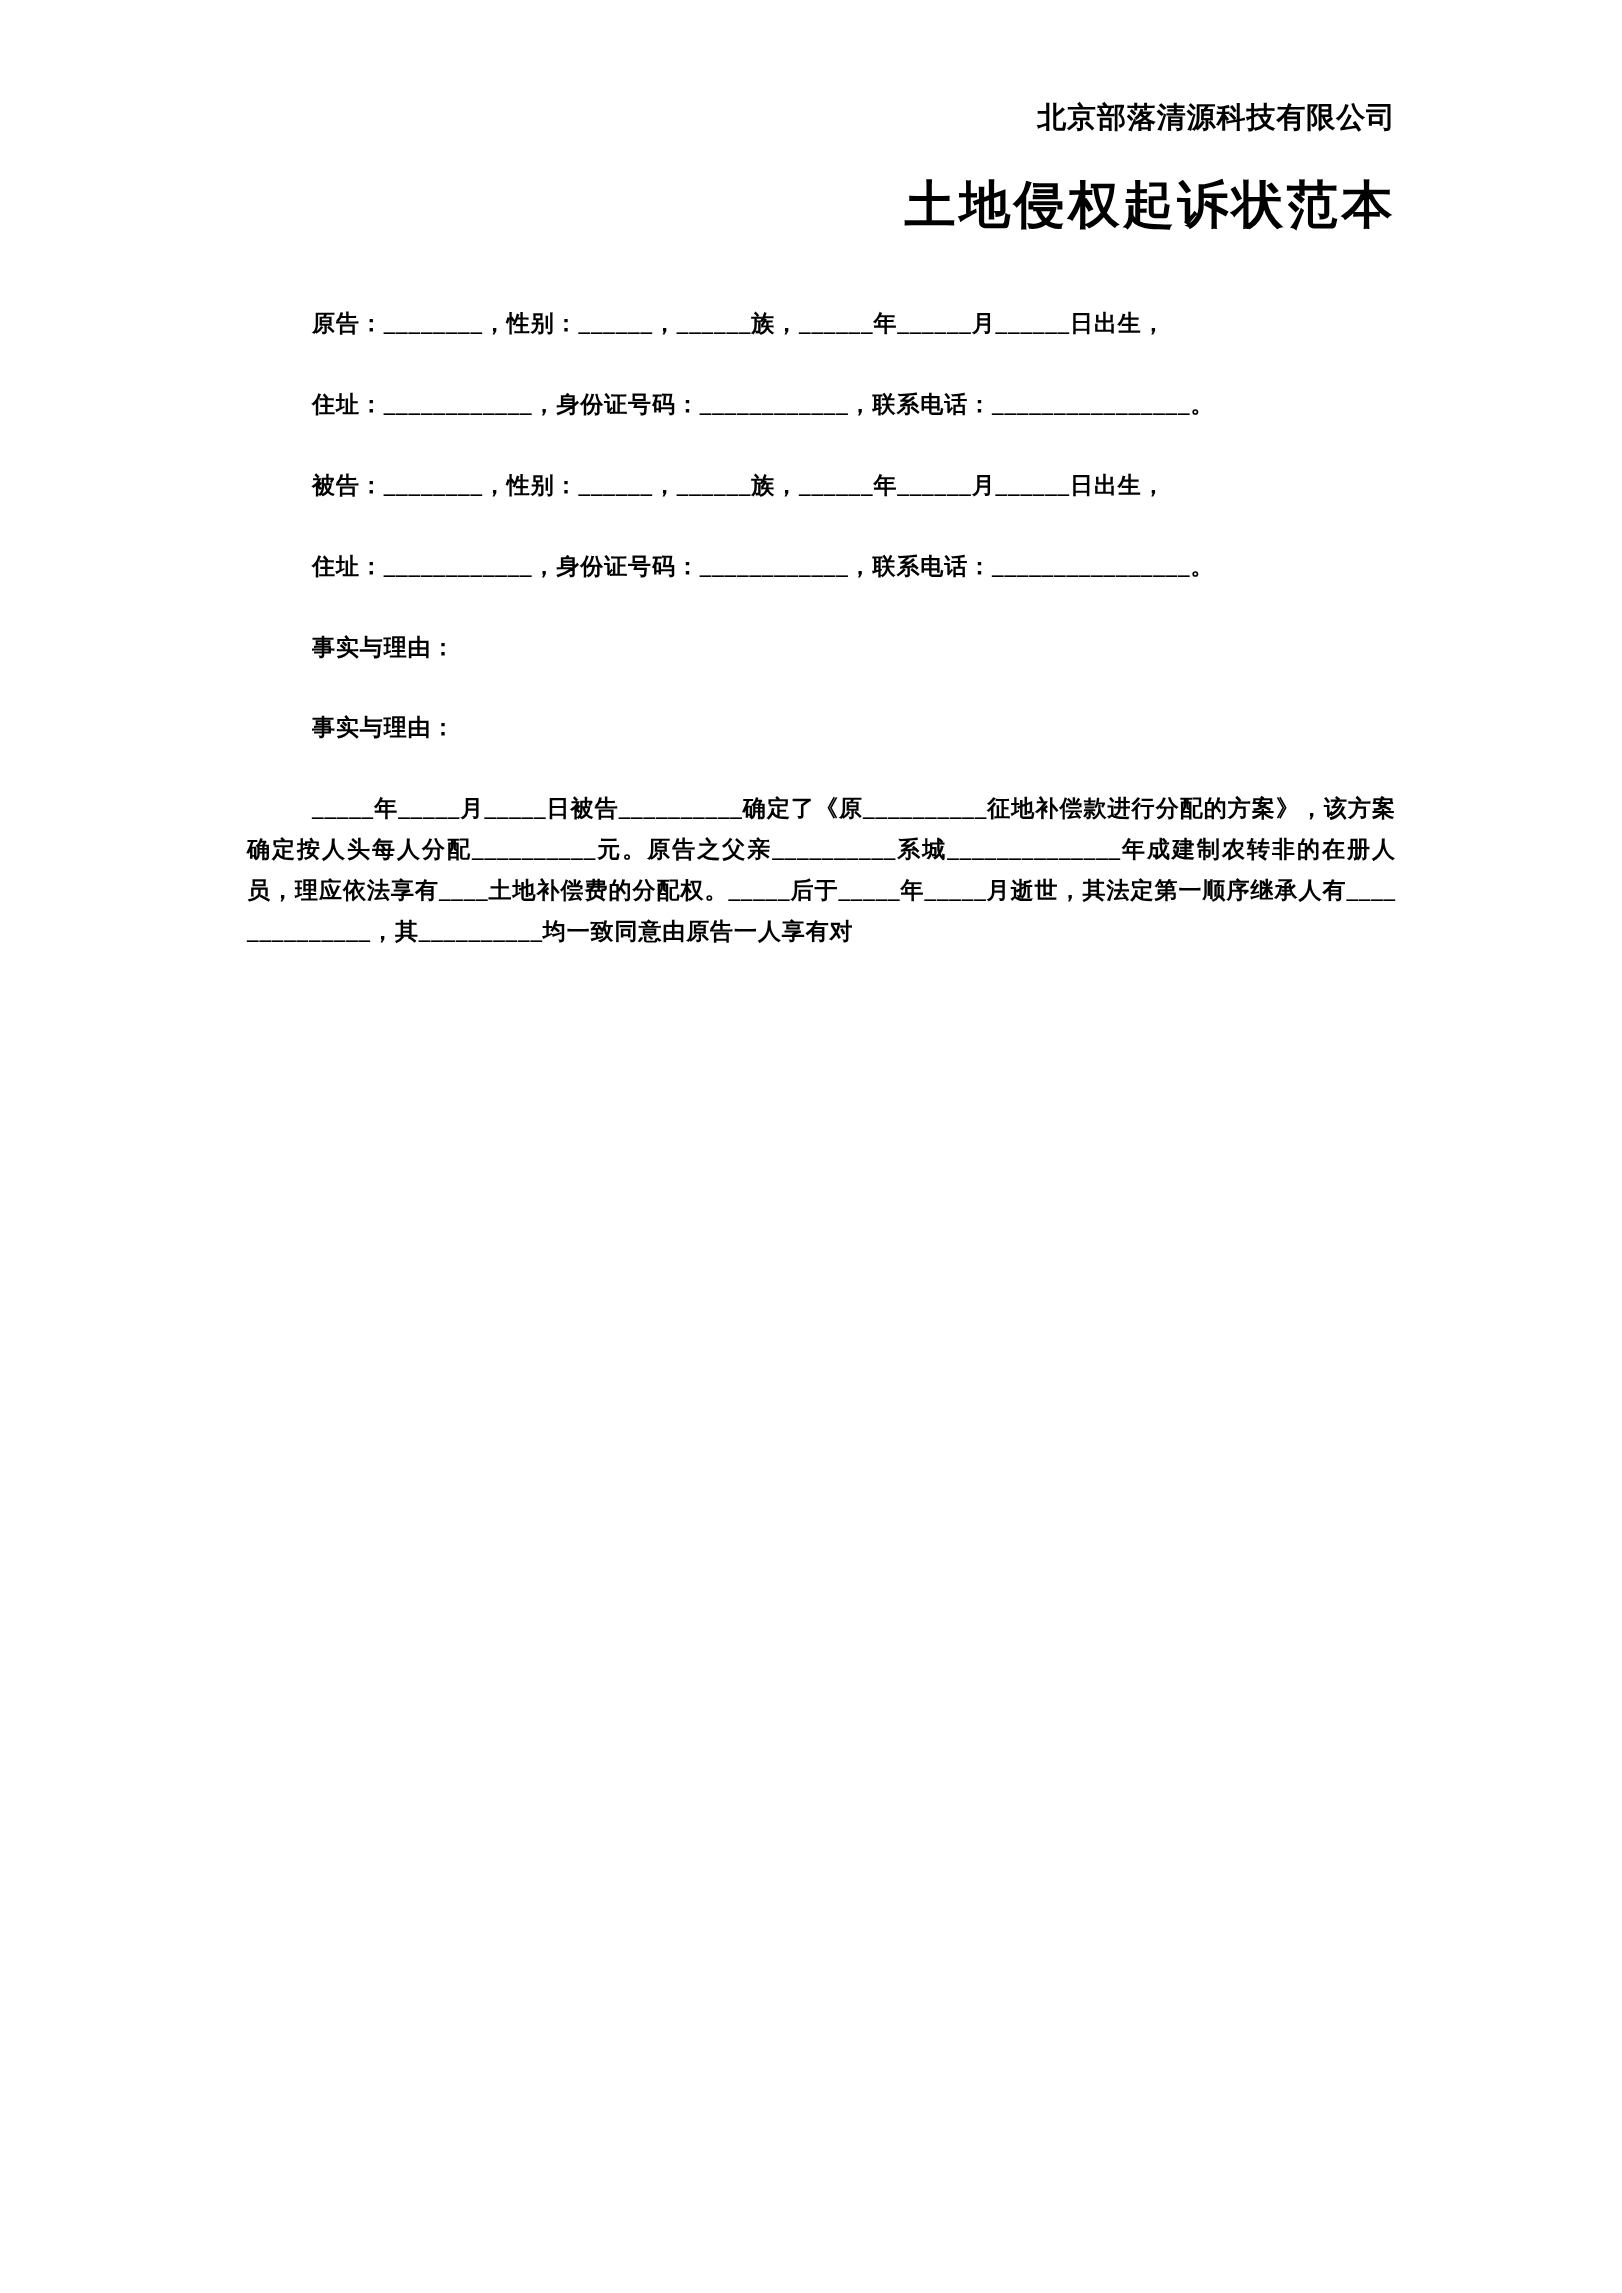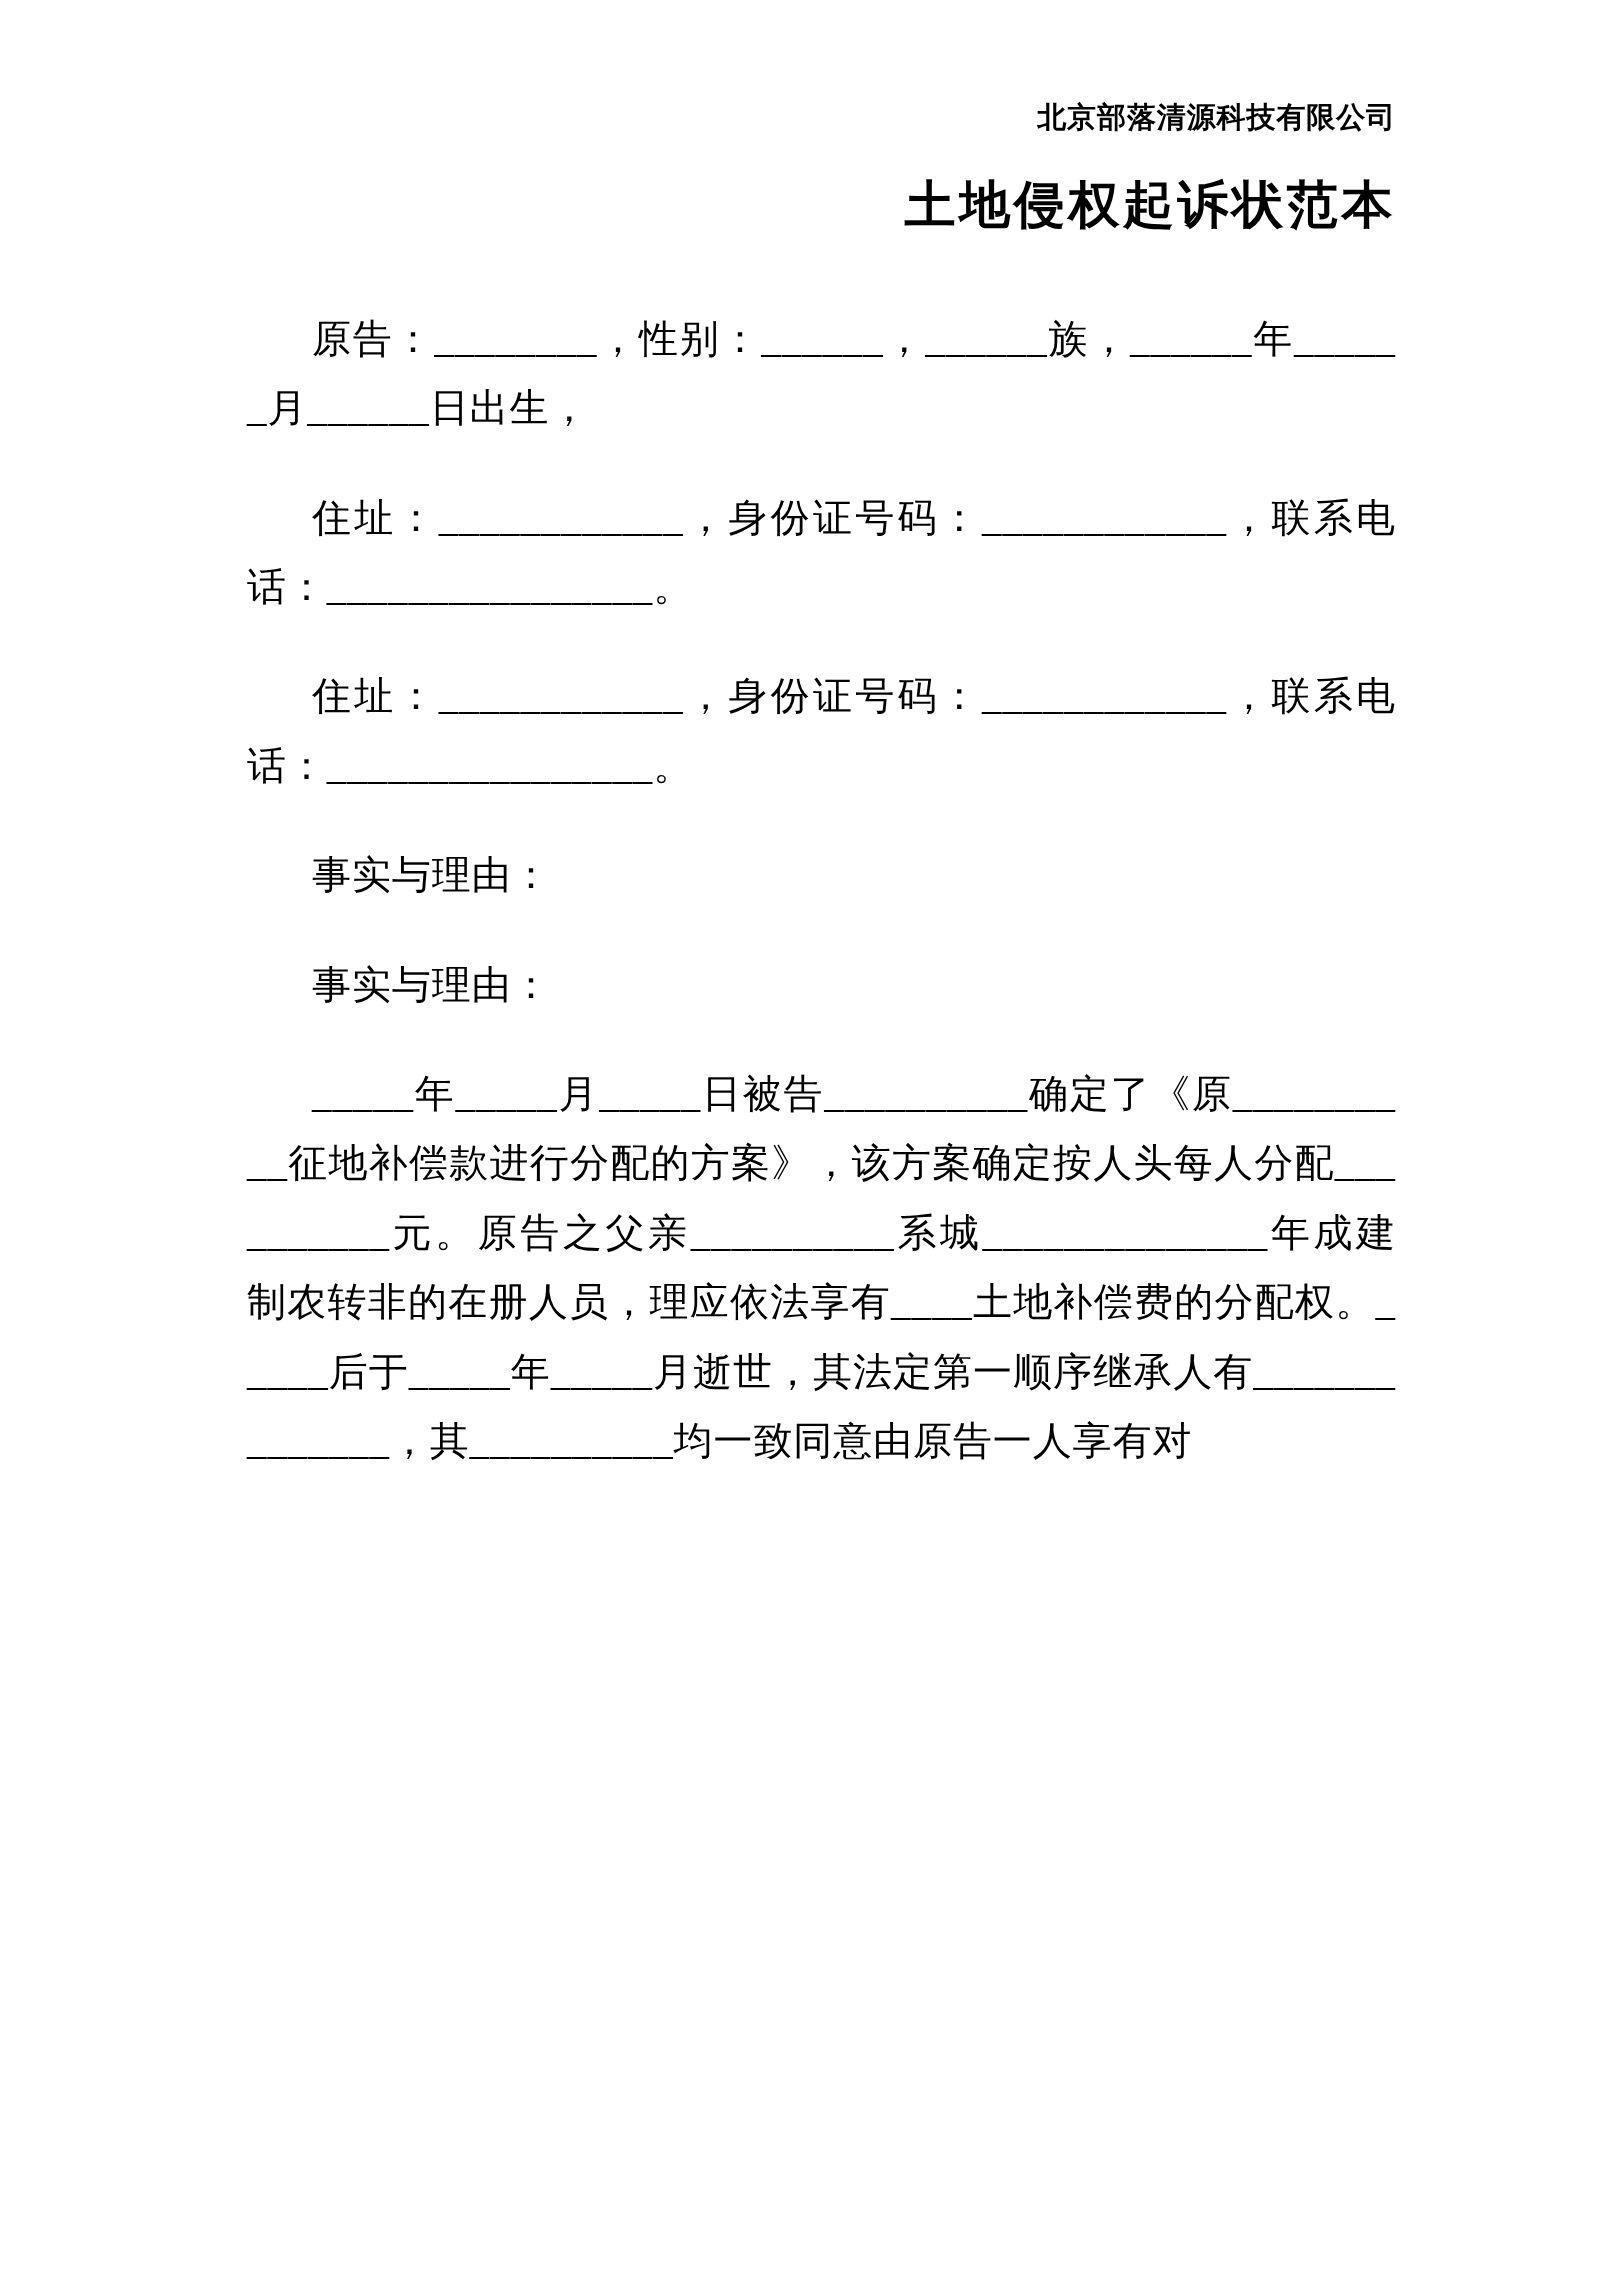--- a/index.html
+++ b/index.html
@@ -28,42 +28,43 @@
     letter-spacing: 0.9px;
   }
   .doc-title {
     text-align: right;
     font-size: 51px;
     font-weight: 700;
     margin: 0 0 64px 0;
     letter-spacing: 3.6px;
   }
   .doc-body p {
-    font-size: 39px;
-    font-weight: 400;
+    font-size: 23px;
+    font-weight: 700;
     line-height: 1.78;
     text-align: justify;
     text-indent: 65px;
     margin: 0 0 40px 0;
     word-break: break-all;
     letter-spacing: 0.9px;
   }
 </style>
 </head>
 <body>
 
 <div class="page">
 
   <div class="company-header">北京部落清源科技有限公司</div>
 
   <h1 class="doc-title">土地侵权起诉状范本</h1>
 
   <div class="doc-body">
     <p>原告：________，性别：______，______族，______年______月______日出生，</p>
     <p>住址：____________，身份证号码：____________，联系电话：________________。</p>
+    <p>被告：________，性别：______，______族，______年______月______日出生，</p>
     <p>住址：____________，身份证号码：____________，联系电话：________________。</p>
     <p>事实与理由：</p>
     <p>事实与理由：</p>
     <p>_____年_____月_____日被告__________确定了《原__________征地补偿款进行分配的方案》，该方案确定按人头每人分配__________元。原告之父亲__________系城______________年成建制农转非的在册人员，理应依法享有____土地补偿费的分配权。_____后于_____年_____月逝世，其法定第一顺序继承人有______________，其__________均一致同意由原告一人享有对</p>
   </div>
 
 </div>
 
 
 </body></html>

